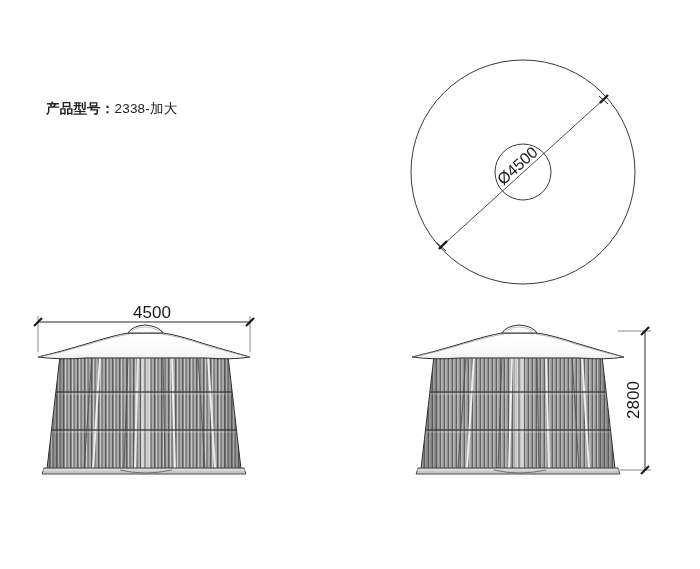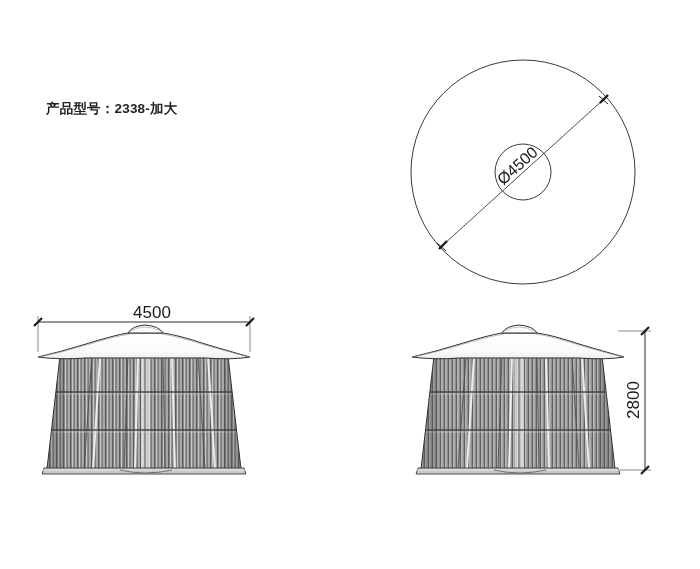--- a/index.html
+++ b/index.html
@@ -32,21 +32,21 @@
     line-height: 1.1;
   }
   .info-line {
     font-size: 13.5px;
     font-weight: bold;
     color: #222222;
     margin-bottom: 11px;
     white-space: nowrap;
     letter-spacing: 0.2px;
   }
-  .info-line .val { font-weight: bold; }
+  .info-line .val { font-weight: normal; }
   .spacer-gap { display: inline-block; width: 9px; }
 
   
   .dwg {
     position: absolute;
     left: 0;
     top: 0;
     width: 700px;
     height: 569px;
     pointer-events: none;

